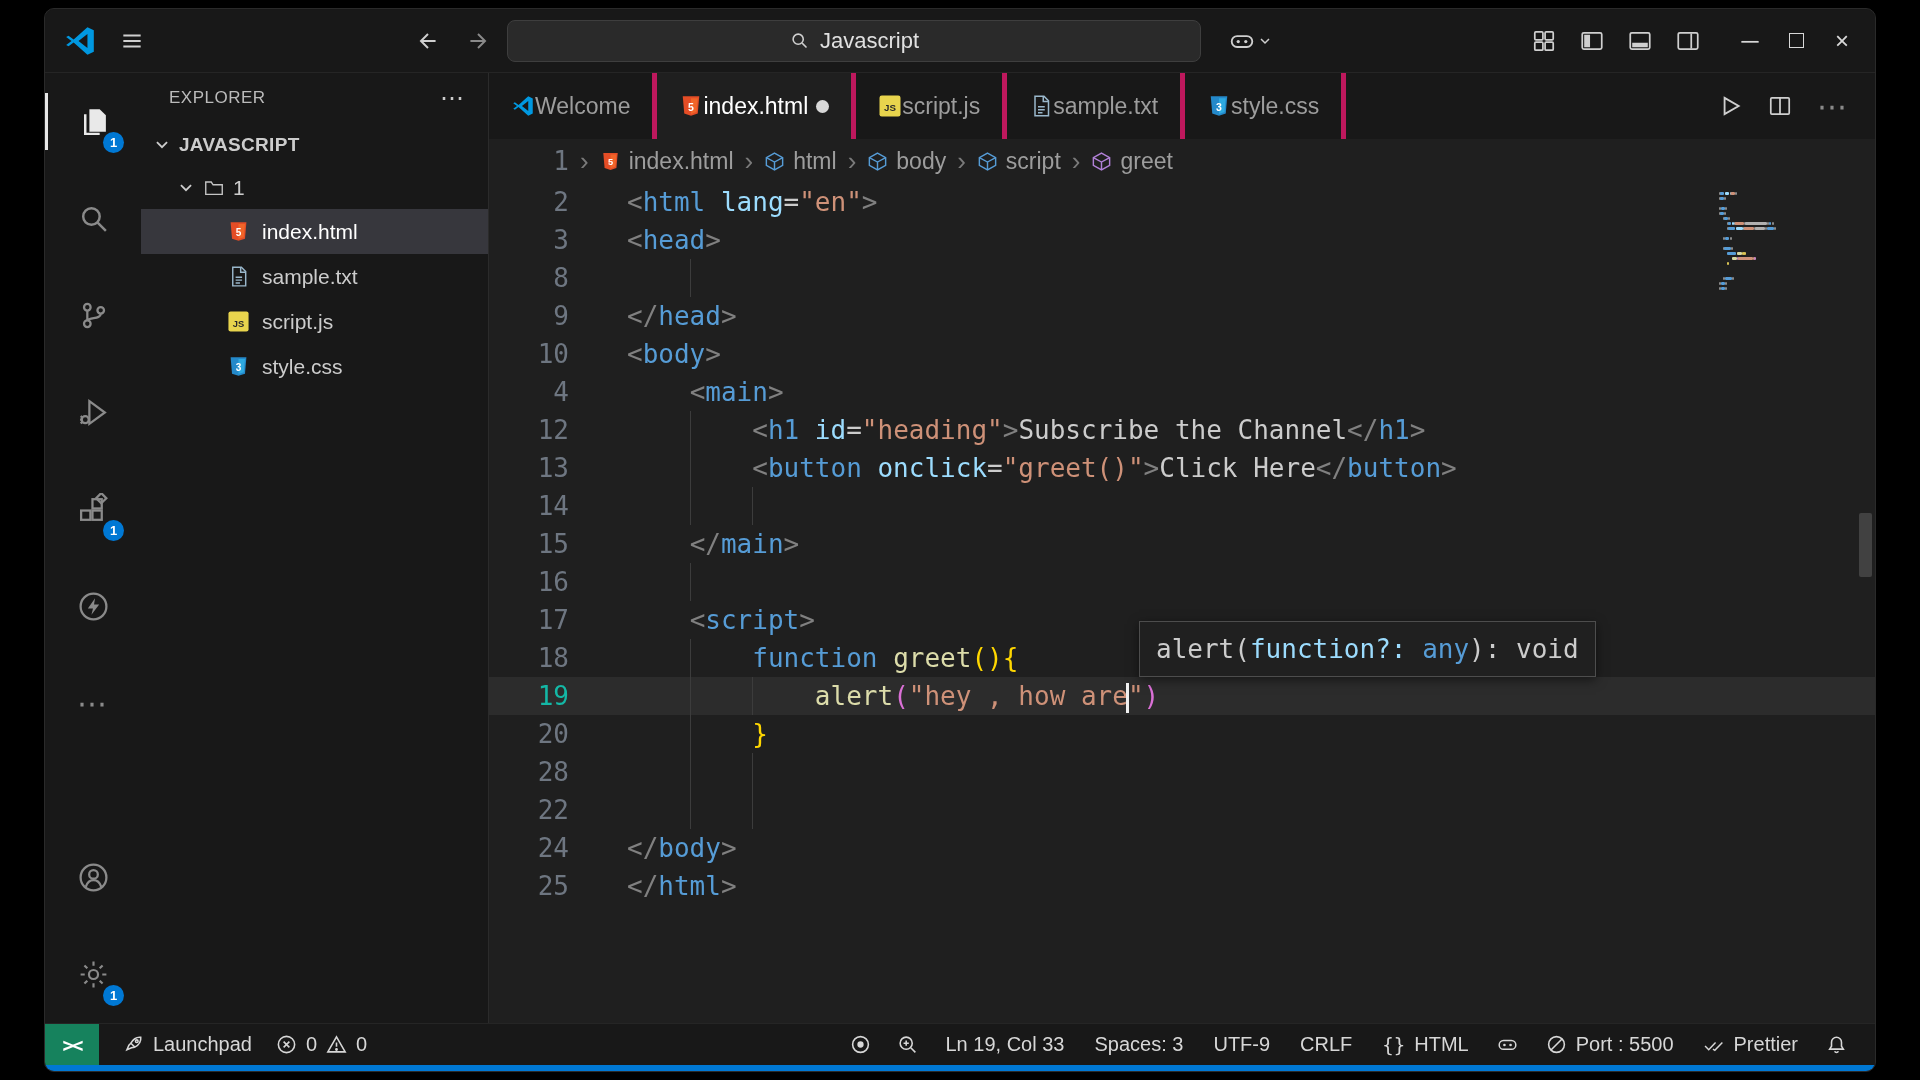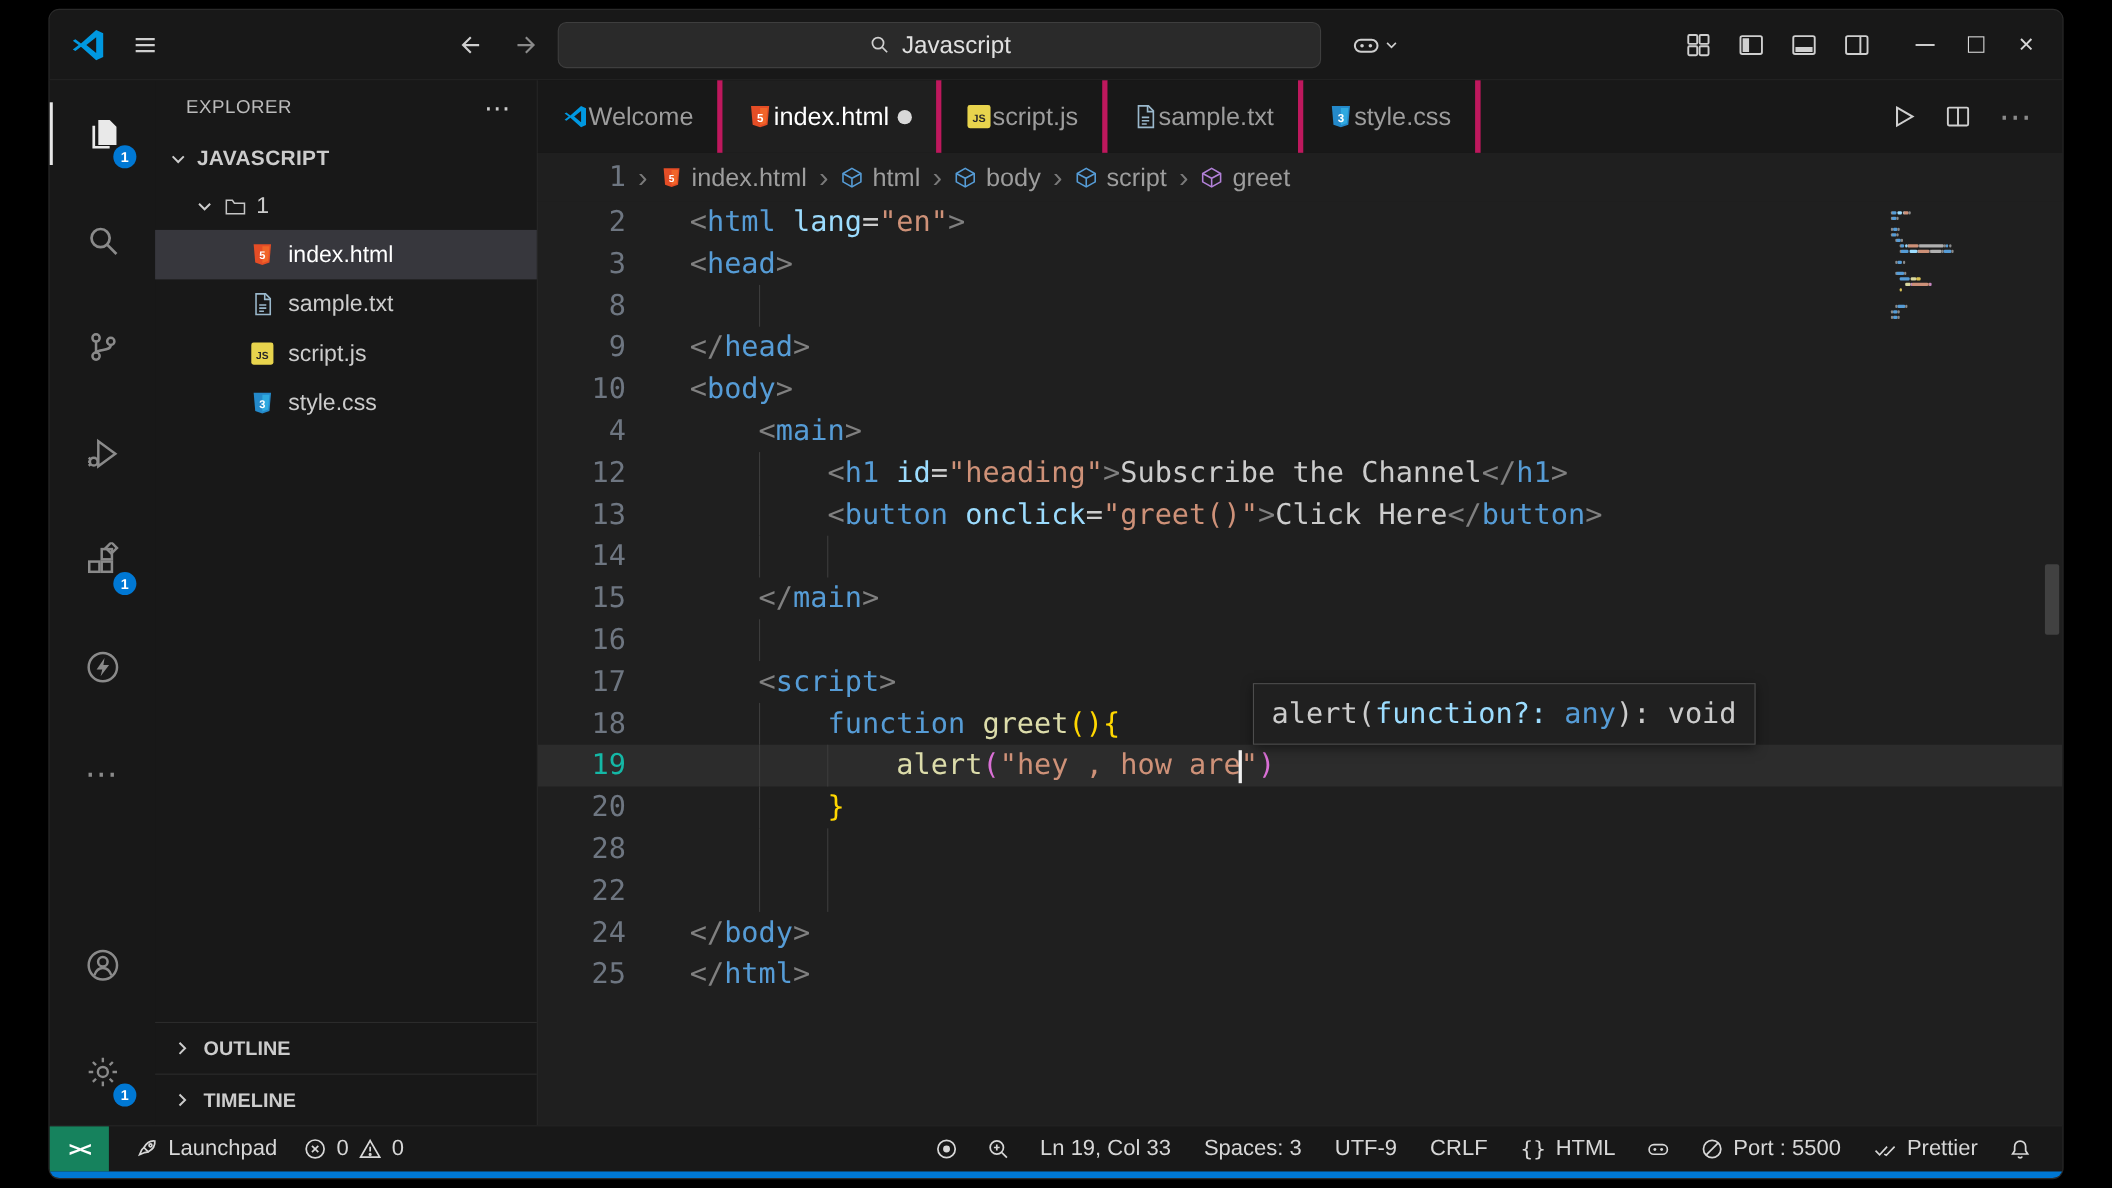--- a/index.html
+++ b/index.html
@@ -328,38 +328,20 @@
             <span class="ficon">
               <svg viewBox="0 0 32 32">
                 <path d="M5 3h22l-2 23-9 3-9-3z" fill="#2489ca"></path>
                 <path d="M16 5.5v21l7.3-2.4L25 5.5z" fill="#2ea9e0"></path>
                 <text x="16" y="22" font-size="14" font-weight="bold" font-family="sans-serif" fill="#fff" text-anchor="middle">3</text>
               </svg>
             </span>
             <span class="file-label">style.css</span>
           </div>
         </div>
-      <div class="sb-bottom">
-        <div class="panel-row">
-          <span class="sb-chev">
-            <svg viewBox="0 0 16 16" fill="none" stroke="currentColor" stroke-width="1.6">
-                <path d="M5.5 3.5 10 8l-4.5 4.5"></path>
-              </svg>
-          </span>
-          <span>OUTLINE</span>
-        </div>
-        <div class="panel-row">
-          <span class="sb-chev">
-            <svg viewBox="0 0 16 16" fill="none" stroke="currentColor" stroke-width="1.6">
-                <path d="M5.5 3.5 10 8l-4.5 4.5"></path>
-              </svg>
-          </span>
-          <span>TIMELINE</span>
-        </div>
-      </div>
     </aside>
 
     <section class="editor">
       <div class="tabbar">
         <div style="display:flex">
             <div class="tab">
               <span class="ficon">
                 <svg viewBox="0 0 32 32">
                   <path d="M23 3 10 14.6 5.2 11 3 12.2 8 16l-5 3.8L5.2 21l4.8-3.6L23 29l6-2.9V5.9Zm0 6.3v13.4L14.6 16Z" fill="#0098e0"></path>
                 </svg>

